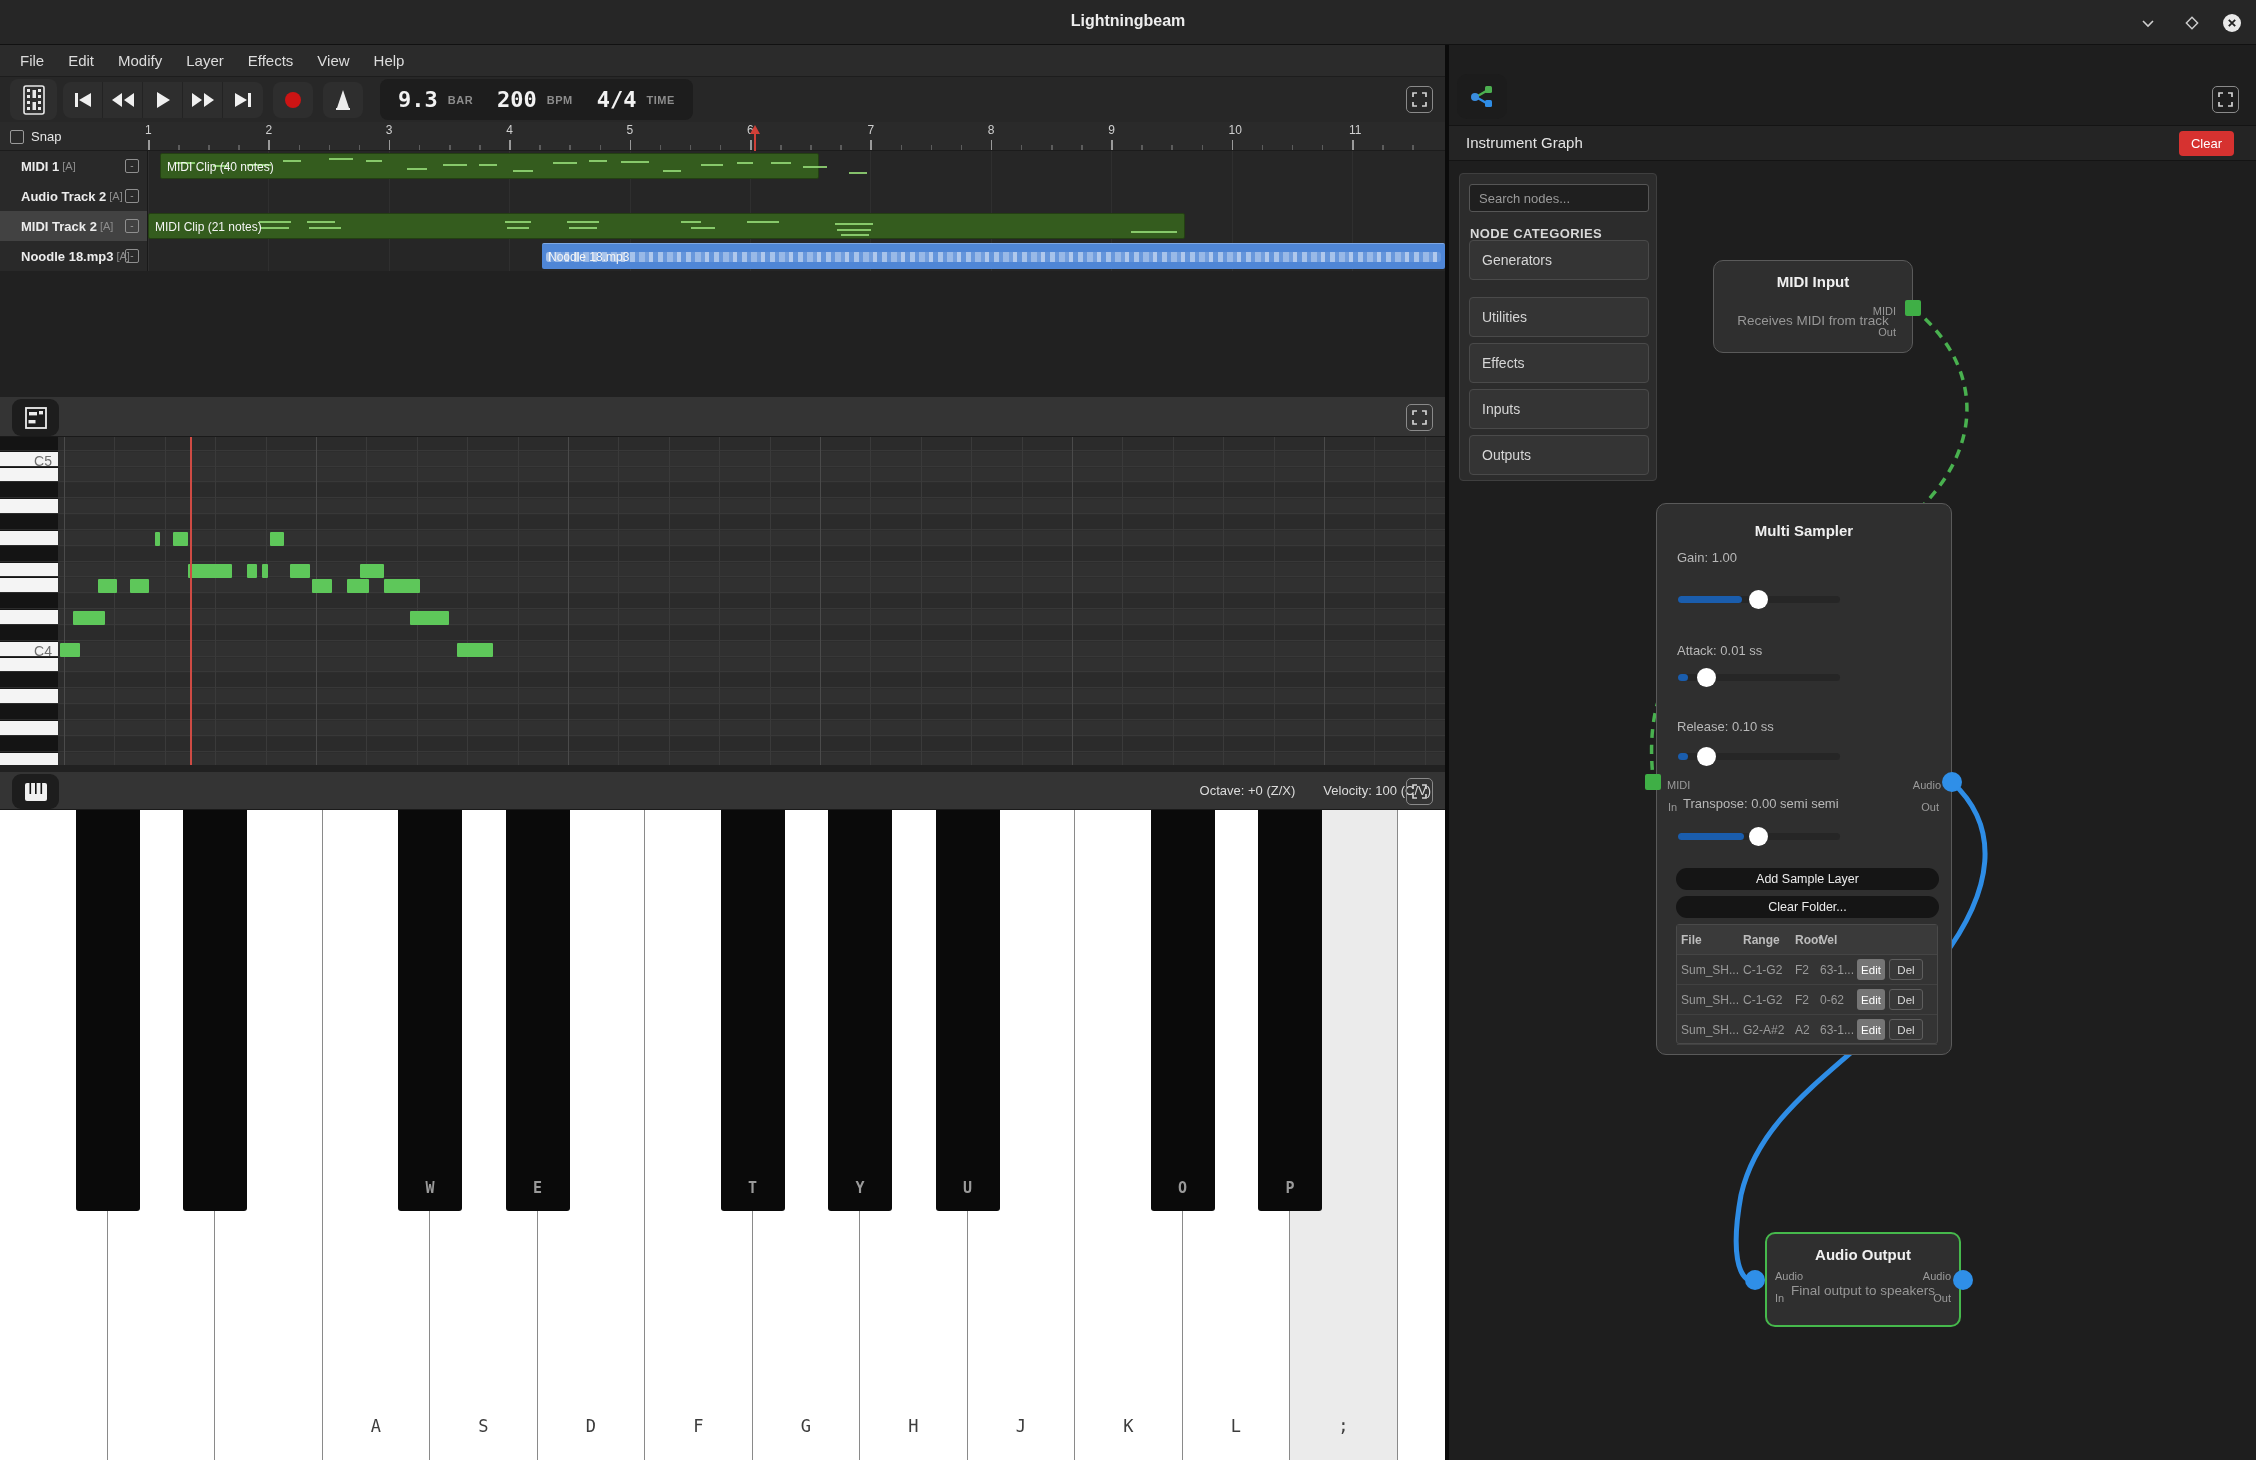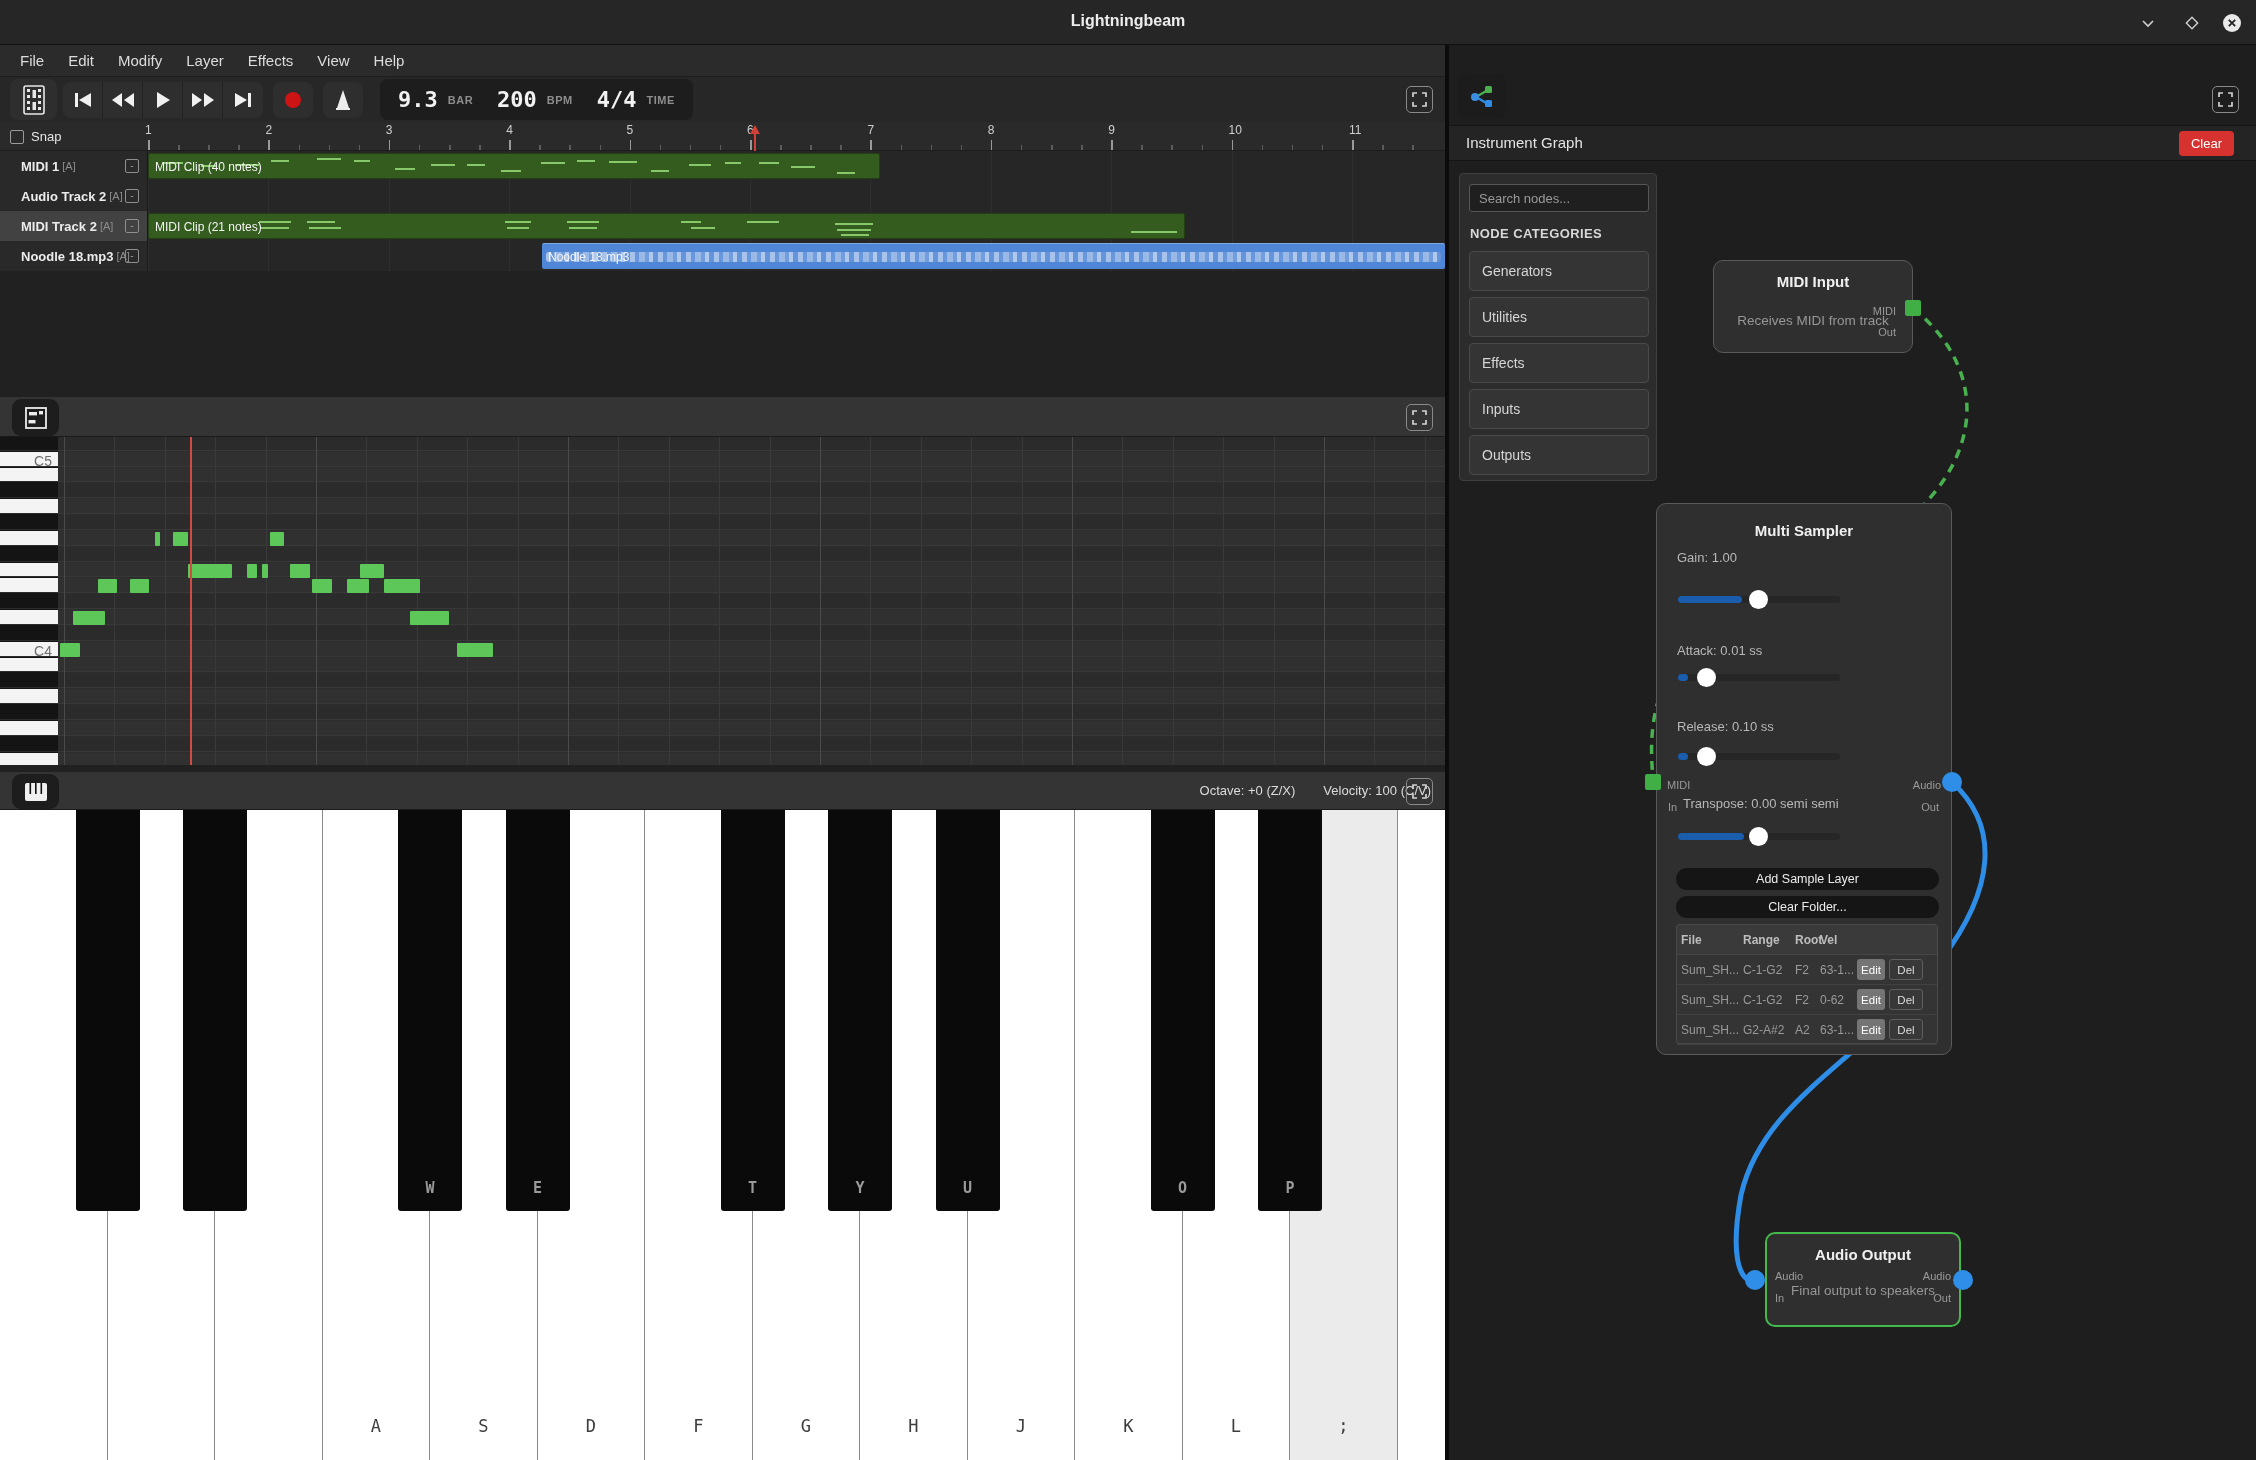--- a/index.html
+++ b/index.html
@@ -337,21 +337,21 @@
             <div class="bar-line" style="left: 120.4px;"></div>
             <div class="bar-line" style="left: 240.8px;"></div>
             <div class="bar-line" style="left: 361.2px;"></div>
             <div class="bar-line" style="left: 481.6px;"></div>
             <div class="bar-line" style="left: 602px;"></div>
             <div class="bar-line" style="left: 722.4px;"></div>
             <div class="bar-line" style="left: 842.8px;"></div>
             <div class="bar-line" style="left: 963.2px;"></div>
             <div class="bar-line" style="left: 1083.6px;"></div>
             <div class="bar-line" style="left: 1204px;"></div>
-            <div class="clip midi" style="left: 0px; width: 732px;">
+            <div class="clip midi" style="left: 12px; width: 659px;">
               <div class="dash" style="left: 14px; top: 8px; width: 20px;"></div>
               <div class="dash" style="left: 52px; top: 11px; width: 16px;"></div>
               <div class="dash" style="left: 86px; top: 10px; width: 24px;"></div>
               <div class="dash" style="left: 122px; top: 6px; width: 18px;"></div>
               <div class="dash" style="left: 168px; top: 4px; width: 24px;"></div>
               <div class="dash" style="left: 205px; top: 6px; width: 16px;"></div>
               <div class="dash" style="left: 246px; top: 14px; width: 20px;"></div>
               <div class="dash" style="left: 282px; top: 10px; width: 24px;"></div>
               <div class="dash" style="left: 318px; top: 10px; width: 18px;"></div>
               <div class="dash" style="left: 352px; top: 16px; width: 20px;"></div>
@@ -679,21 +679,21 @@
 
     <svg class="gwires">
       <path d="M 464 263 C 552 335, 530 440, 415 505 C 280 580, 190 590, 204 733" fill="none" stroke="#49b14f" stroke-width="3.5" stroke-dasharray="9 7"></path>
       <path d="M 503 737 C 552 782, 545 845, 492 915 C 425 1010, 315 1050, 292 1150 C 282 1205, 288 1237, 306 1236" fill="none" stroke="#2e8de6" stroke-width="5" stroke-linecap="round"></path>
     </svg>
 
     <div class="palette">
       <input class="search-input" placeholder="Search nodes..." style="">
       <div class="cat-header">NODE CATEGORIES</div>
       <div id="cats">
-          <div class="cat-btn" style="top: 77px;">Generators</div>
+          <div class="cat-btn" style="top: 66px;">Generators</div>
           <div class="cat-btn" style="top: 123px;">Utilities</div>
           <div class="cat-btn" style="top: 169px;">Effects</div>
           <div class="cat-btn" style="top: 215px;">Inputs</div>
           <div class="cat-btn" style="top: 261px;">Outputs</div>
         </div>
     </div>
 
     <div class="gnode" style="left:264px; top:215px; width:200px; height:93px;">
       <div class="gnode-title" style="top:12px;">MIDI Input</div>
       <div class="port-lbl" style="right:16px; top:44px;">MIDI</div>

